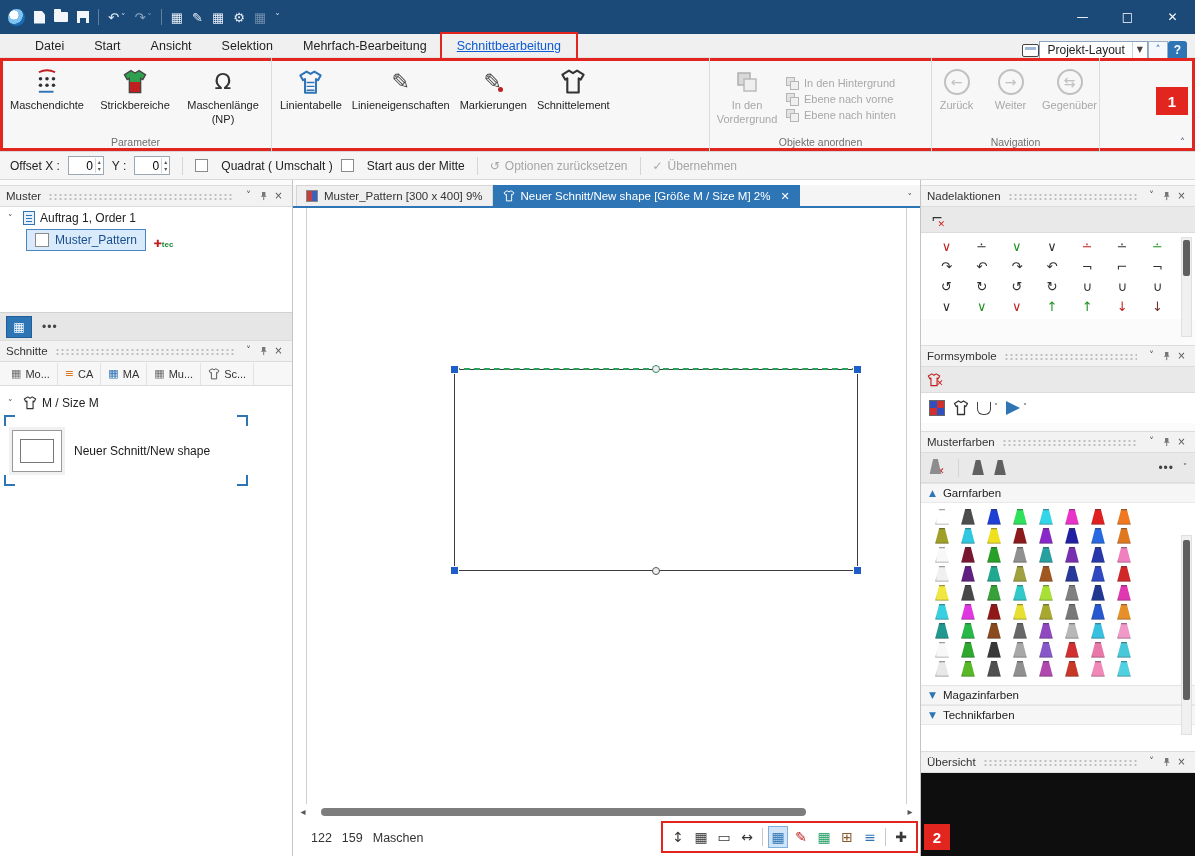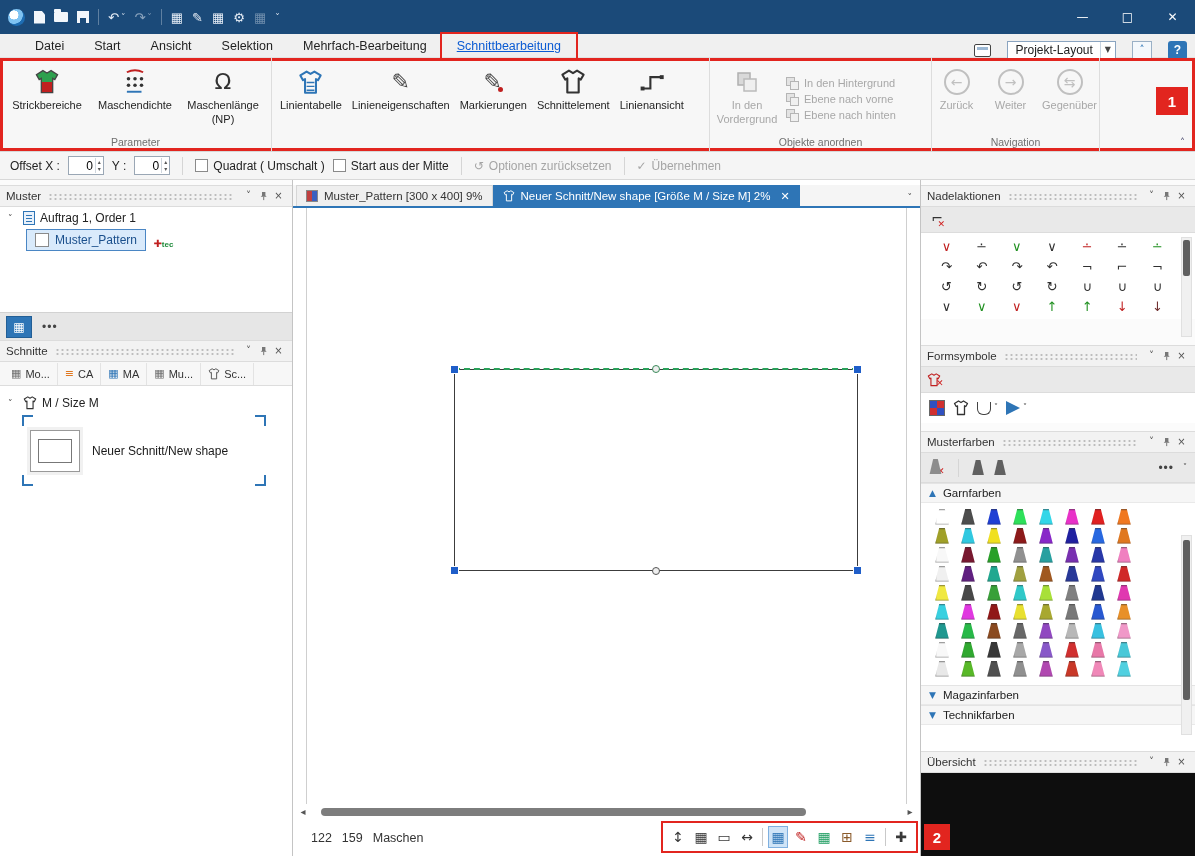--- a/index.html
+++ b/index.html
@@ -19,21 +19,21 @@
   .tb-sep-v{width:1px;height:16px;background:rgba(255,255,255,.3)}
   .tb-caret{color:#cdd9e8;font-size:9px}
   .tb-title{position:absolute;left:0;right:0;text-align:center;color:#fff;font-size:12.5px;pointer-events:none}
   .win-controls{position:absolute;right:0;top:0;height:34px;display:flex}
   .win-btn{width:45px;height:34px;display:flex;align-items:center;justify-content:center;color:#fff;font-size:12px}
 
   
   .menubar{position:absolute;left:0;top:34px;width:1195px;height:24px;background:#f0f0f0;display:flex;align-items:center;padding-left:20px;border-bottom:1px solid #e2e2e2}
   .mi{padding:0 15px;font-size:12.5px;color:#1f1f1f;height:24px;display:flex;align-items:center}
   .mi.active-red{color:#0b5bd3;text-decoration:underline;position:relative;box-shadow:0 0 0 2px #e2251f}
-  .menu-right{position:absolute;right:8px;top:0;height:32px;display:flex;align-items:center;gap:16px}
+  .menu-right{position:absolute;right:8px;top:0;height:32px;display:flex;align-items:center;gap:0}
   .mon-ic{width:17px;height:13px;border:1.5px solid #444;border-radius:2px;position:relative;background:#fff}
   .mon-ic::before{content:"";position:absolute;left:2px;top:2px;right:2px;height:3px;background:#9cb8d4}
   .proj-dd{height:19px;border:1px solid #8aa4c0;background:#fff;display:flex;align-items:center;font-size:12px;padding-left:7px}
   .proj-dd .car{border-left:1px solid #c7d3e0;height:100%;display:flex;align-items:center;padding:0 4px;margin-left:7px;font-size:8px;color:#444}
   .sq-btn{width:20px;height:19px;border:1px solid #9ab0c6;background:#f4f8fc;display:flex;align-items:center;justify-content:center;font-size:10px;color:#2e75b6}
   .help-btn{width:19px;height:19px;background:#2e75b6;border-radius:3px;color:#fff;font-weight:bold;display:flex;align-items:center;justify-content:center;font-size:12px}
 
   
   .ribbon{position:absolute;left:0;top:58px;width:1195px;height:94px;background:#f7f7f7;display:flex;box-shadow:inset 0 0 0 3px #e2251f;border-bottom:1px solid #d8d8d8}
   .rb-group{display:flex;flex-direction:column;border-right:1px solid #ddd;padding-top:4px}
@@ -52,21 +52,21 @@
   .nav-circle{width:26px;height:26px;border:2px solid #c0c0c0;border-radius:50%;display:flex;align-items:center;justify-content:center;color:#c0c0c0;font-size:14px}
   .ribbon-collapse{position:absolute;right:10px;bottom:3px;color:#557;font-size:10px}
   .badge{position:absolute;background:#e2251f;color:#fff;font-weight:bold;display:flex;align-items:center;justify-content:center;font-size:15px;z-index:60}
   .badge.b1{right:7px;top:29px;width:32px;height:28px}
 
   
   .optionsbar{position:absolute;left:0;top:152px;width:1195px;height:28px;background:#f5f5f5;border-bottom:1px solid #d8d8d8;display:flex;align-items:center;padding-left:10px;gap:8px;font-size:12px}
   .spin{display:flex;align-items:center;border:1px solid #9aa7b5;background:#fff;height:19px}
   .spin input{width:26px;border:0;text-align:right;font-size:12px;padding-right:2px;outline:none}
   .spin-btns{display:flex;flex-direction:column;border-left:1px solid #cfd6dd;font-size:6px;color:#555;line-height:1;padding:1px 2px;gap:1px}
-  .cb{display:flex;align-items:center;gap:5px}
+  .cb{display:flex;align-items:center;gap:13px}
   .cb-box{width:13px;height:13px;border:1px solid #8a8a8a;background:#fff}
   .ob-sep{width:1px;height:18px;background:#d5d5d5;margin:0 4px}
   .ob-disabled{color:#a5a5a5;display:flex;align-items:center;gap:5px}
 
   
   .workspace{position:absolute;left:0;top:180px;width:1195px;height:676px;display:flex}
   .col-left{width:293px;border-right:1px solid #c4c4c4;background:#fbfbfb;display:flex;flex-direction:column;padding-top:5px}
   .col-center{flex:1;background:#fff;display:flex;flex-direction:column;position:relative;padding-top:5px}
   .col-right{width:275px;border-left:1px solid #c4c4c4;background:#fbfbfb;display:flex;flex-direction:column;padding-top:5px}
 
@@ -91,21 +91,21 @@
   .muster-footer{position:absolute;left:0;right:0;bottom:0;height:28px;background:#e6e6e6;border-top:1px solid #d2d2d2;display:flex;align-items:center;padding-left:6px;gap:10px}
   .blue-btn{width:26px;height:22px;background:#2e75b6;border:1px solid #225e95;color:#fff;display:flex;align-items:center;justify-content:center;font-size:12px}
   .dots3{color:#444;font-size:12px;letter-spacing:1px}
 
   
   .panel-schnitte{flex:1}
   .sch-tabs{height:24px;background:#f7f7f7;border-bottom:1px solid #ddd;display:flex;align-items:center;padding-left:4px;font-size:11px}
   .sch-tab{display:flex;align-items:center;gap:4px;padding:0 7px;height:22px;color:#333;border-right:1px solid #e3e3e3}
   .sch-tab .ti{font-size:11px}
   .sch-body{background:#fff;flex:1;padding-top:6px}
-  .shape-item{position:relative;margin:10px 0 0 30px;width:230px;height:58px;display:flex;align-items:center;gap:12px}
+  .shape-item{position:relative;margin:10px 0 0 12px;width:230px;height:58px;display:flex;align-items:center;gap:12px}
   .thumb{width:50px;height:42px;background:#fff;border:1px solid #999;display:flex;align-items:center;justify-content:center;box-shadow:0 0 0 3px #f1f1f1}
   .thumb i{display:block;width:34px;height:24px;border:1px solid #777}
   .shape-lbl{font-size:12px;color:#1a1a1a}
   .ck{position:absolute;width:11px;height:11px;border:2px solid #2e75b6}
   .ck.tl{left:-8px;top:-7px;border-right:none;border-bottom:none}
   .ck.tr{right:-6px;top:-7px;border-left:none;border-bottom:none}
   .ck.bl{left:-8px;bottom:-6px;border-right:none;border-top:none}
   .ck.br{right:-6px;bottom:-6px;border-left:none;border-top:none}
 
   
@@ -244,44 +244,44 @@
     <span class="sq-btn g">˄</span>
     <span class="help-btn">?</span>
   </div>
 </div>
 
 <div class="ribbon">
   <div class="rb-group" style="width:272px">
     <div class="rb-body">
       <div class="rb-btn" style="width:86px">
         <span class="rb-ic">
-          <svg class="shirt" width="26" height="26" viewBox="0 0 16 16">
-              <path d="M5.5 1 L8 2.5 L10.5 1 L14.5 3.5 L12.8 6.5 L11.5 5.8 L11.5 14.5 L4.5 14.5 L4.5 5.8 L3.2 6.5 L1.5 3.5 Z" fill="url(#gr-sb)" stroke="#444" stroke-width="0.8"></path>
-            </svg>
-        </span>
-        <span class="rb-lbl">Strickbereiche</span>
-      </div>
-      <div class="rb-btn" style="width:86px">
-        <span class="rb-ic">
           <svg width="26" height="26" viewBox="0 0 16 16">
               <g fill="#333">
                 <circle cx="4" cy="6" r="1.1"></circle>
                 <circle cx="8" cy="6" r="1.1"></circle>
                 <circle cx="12" cy="6" r="1.1"></circle>
                 <circle cx="4" cy="10" r="1.1"></circle>
                 <circle cx="8" cy="10" r="1.1"></circle>
                 <circle cx="12" cy="10" r="1.1"></circle>
               </g>
               <path d="M3 2q5 -2.5 10 0" fill="none" stroke="#c02020" stroke-width="1.2"></path>
               <path d="M12 14h-9" stroke="#2e75b6" stroke-width="1.2"></path>
             </svg>
         </span>
         <span class="rb-lbl">Maschendichte</span>
       </div>
       <div class="rb-btn" style="width:86px">
+        <span class="rb-ic">
+          <svg class="shirt" width="26" height="26" viewBox="0 0 16 16">
+              <path d="M5.5 1 L8 2.5 L10.5 1 L14.5 3.5 L12.8 6.5 L11.5 5.8 L11.5 14.5 L4.5 14.5 L4.5 5.8 L3.2 6.5 L1.5 3.5 Z" fill="url(#gr-sb)" stroke="#444" stroke-width="0.8"></path>
+            </svg>
+        </span>
+        <span class="rb-lbl">Strickbereiche</span>
+      </div>
+      <div class="rb-btn" style="width:86px">
         <span class="rb-ic g" style="font-size:22px;color:#333">Ω</span>
         <span class="rb-lbl">Maschenlänge (NP)</span>
       </div>
     </div>
     <div class="rb-label">Parameter</div>
   </div>
 
   <div class="rb-group" style="width:438px">
     <div class="rb-body">
       <div class="rb-btn">
@@ -304,30 +304,20 @@
         </span>
         <span class="rb-lbl nowrap">Markierungen</span>
       </div>
       <div class="rb-btn">
         <span class="rb-ic">
           <svg class="shirt" width="26" height="26" viewBox="0 0 16 16" style="color:#333">
               <use href="#shirt"></use>
             </svg>
         </span>
         <span class="rb-lbl nowrap">Schnittelement</span>
-      </div>
-      <div class="rb-btn">
-        <span class="rb-ic">
-          <svg width="26" height="26" viewBox="0 0 16 16">
-              <path d="M2 12h5V5h7" fill="none" stroke="#333" stroke-width="1.3"></path>
-              <rect x="1" y="10.8" width="2.4" height="2.4" fill="#333"></rect>
-              <rect x="12.8" y="3.8" width="2.4" height="2.4" fill="#333"></rect>
-            </svg>
-        </span>
-        <span class="rb-lbl nowrap">Linienansicht</span>
       </div>
     </div>
   </div>
 
   <div class="rb-group" style="width:222px">
     <div class="rb-body">
       <div class="rb-btn disabled" style="width:66px">
         <span class="rb-ic">
           <svg width="24" height="24" viewBox="0 0 16 16">
               <rect x="2" y="2" width="8" height="8" fill="#d9d9d9" stroke="#b0b0b0"></rect>

